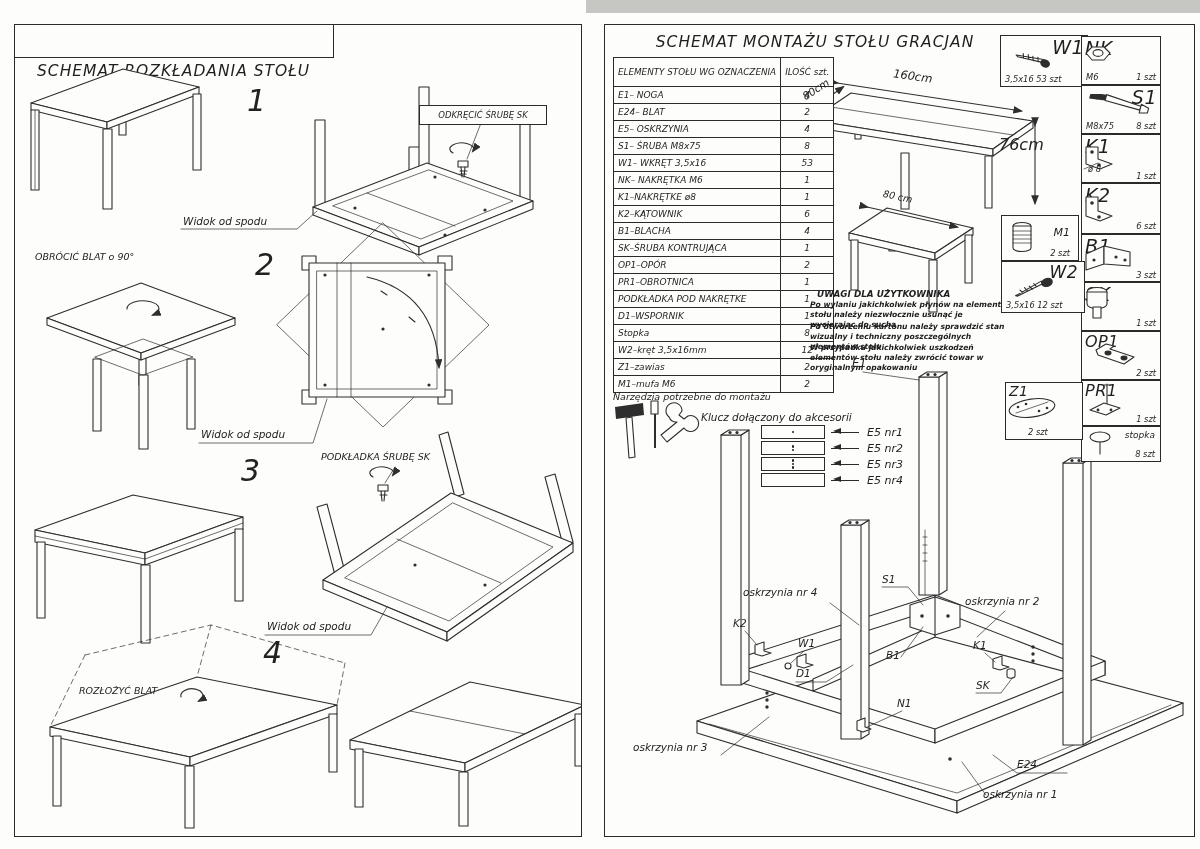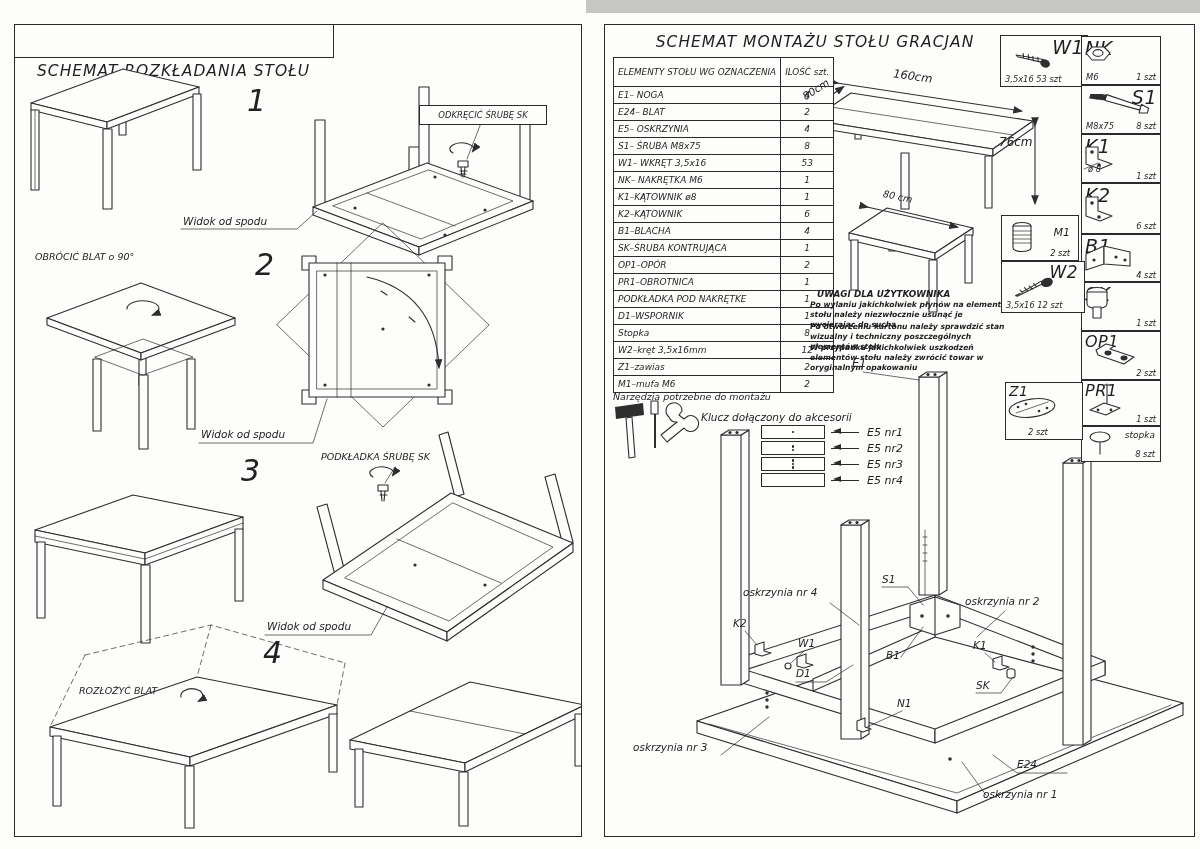--- a/index.html
+++ b/index.html
@@ -349,21 +349,21 @@
           </tr>
           <tr>
             <td class="nm">W1–  WKRĘT  3,5x16</td>
             <td class="qty">53</td>
           </tr>
           <tr>
             <td class="nm">NK–  NAKRĘTKA  M6</td>
             <td class="qty">1</td>
           </tr>
           <tr>
-            <td class="nm">K1–KĄTOWNIK  ø8</td>
+            <td class="nm">K1–NAKRĘTKE  ø8</td>
             <td class="qty">1</td>
           </tr>
           <tr>
             <td class="nm">K2–KĄTOWNIK</td>
             <td class="qty">6</td>
           </tr>
           <tr>
             <td class="nm">B1–BLACHA</td>
             <td class="qty">4</td>
           </tr>
@@ -406,21 +406,21 @@
         </tbody>
     </table>
 
     <div class="lbl" style="left:8px;top:366px;font-size:9.5px;">Narzędzia potrzebne do montażu</div>
     <div class="lbl" style="left:96px;top:386px;">Klucz dołączony do akcesorii</div>
 
     <div id="e5-anchor"></div>
 
     <div class="lbl" style="left:288px;top:44px;font-size:11.5px;transform:rotate(8deg);">160cm</div>
     <div class="lbl" style="left:196px;top:58px;font-size:10.5px;transform:rotate(-33deg);">80cm</div>
-    <div class="lbl" style="left:394px;top:110px;font-size:12px;">76cm</div>
+    <div class="lbl" style="left:394px;top:110px;font-size:16px;">76cm</div>
     <div class="lbl" style="left:278px;top:166px;font-size:9.5px;transform:rotate(12deg);">80 cm</div>
 
     <div class="notes-title" style="left:212px;top:264px;position:absolute;">UWAGI  DLA  UŻYTKOWNIKA</div>
     <div class="notes" style="left:205px;top:275px;width:200px;">Po wylaniu jakichkolwiek płynów na elementy stołu należy niezwłocznie usunąć je wycierając do sucha</div>
     <div class="notes" style="left:205px;top:318px;width:212px;">W przypadku jakichkolwiek uszkodzeń elementów stołu należy zwrócić towar w oryginalnym opakowaniu</div>
     <div class="notes" style="left:205px;top:297px;width:206px;">Po otworzeniu kartonu należy sprawdzić stan wizualny i techniczny poszczególnych elementów stołu</div>
 
     <div class="lbl" style="left:247px;top:331px;font-size:11.5px;">E1</div>
     <div class="lbl" style="left:138px;top:561px;">oskrzynia  nr  4</div>
     <div class="lbl" style="left:277px;top:548px;">S1</div>
@@ -495,21 +495,21 @@
 
     <div class="co" style="left:476px;top:209px;width:78px;height:46px;">
       <div class="id" style="left:3px;top:0;">B1</div>
       <svg width="52" height="30" style="right:4px;top:7px;">
         <path class="fw" d="M4,12 L22,4 L22,22 L4,28 Z"></path>
         <path class="fw" d="M22,4 L48,10 L48,24 L22,22 Z"></path>
         <circle class="dot" cx="12" cy="18" r="1.6"></circle>
           <circle class="dot" cx="34" cy="15" r="1.6"></circle>
           <circle class="dot" cx="43" cy="18" r="1.6"></circle>
       </svg>
-      <div class="sm" style="right:4px;bottom:1px;">4  szt</div>
+      <div class="sm" style="right:4px;bottom:1px;">3  szt</div>
     </div>
 
     <div class="co" style="left:476px;top:257px;width:78px;height:47px;">
       <div class="id" style="left:3px;top:0;">SK</div>
       <svg width="30" height="36" style="right:8px;top:3px;">
         <ellipse class="fw" cx="15" cy="6" rx="10" ry="4.5"></ellipse>
         <path class="fw" d="M5,6 h20 v12 a10,4.5 0 0 1 -20,0 Z"></path>
         <path class="fw" d="M11,21 h8 v11 h-8 Z"></path>
       </svg>
       <div class="sm" style="right:4px;bottom:2px;">1  szt</div>

